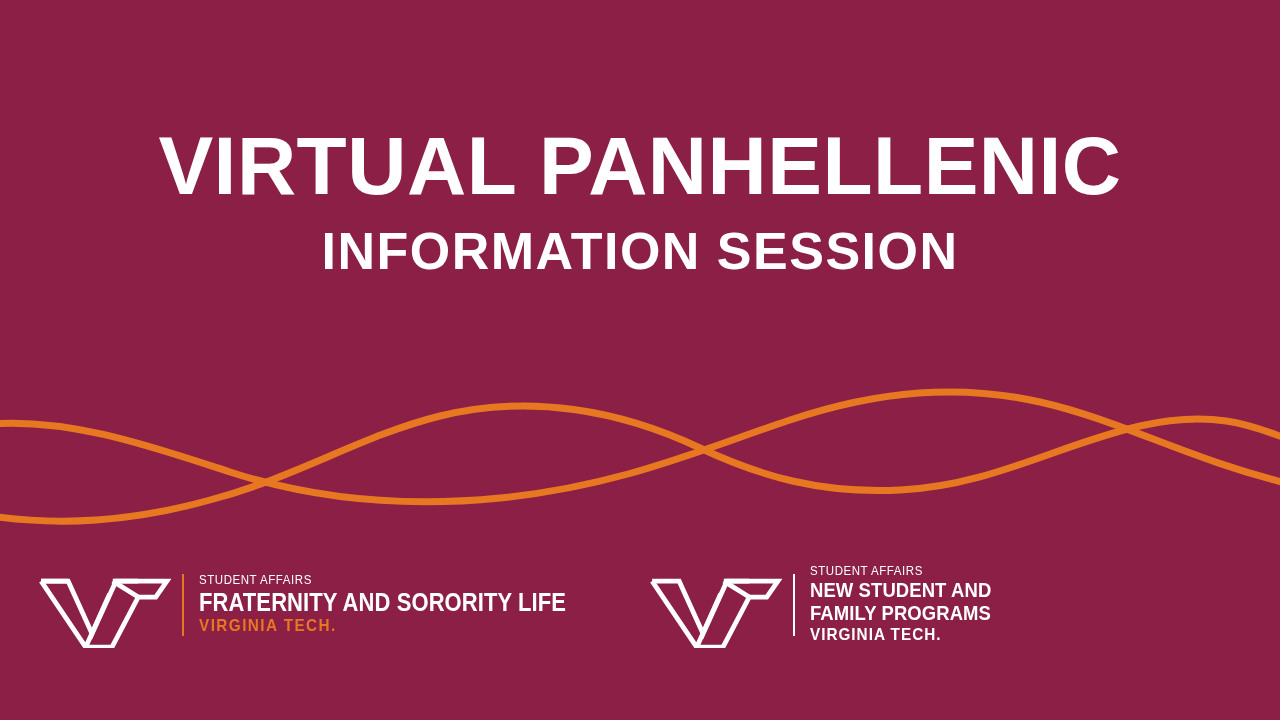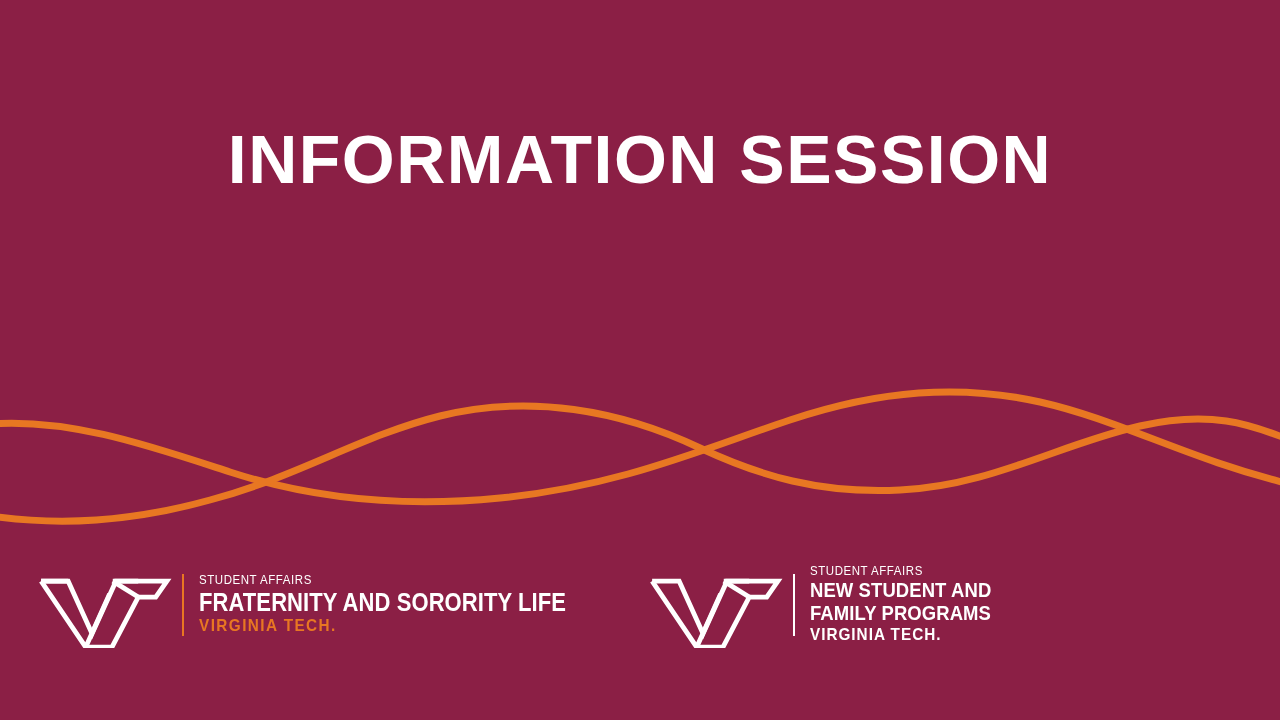--- a/index.html
+++ b/index.html
@@ -32,23 +32,23 @@
     color: #FFFFFF;
     font-weight: 700;
     letter-spacing: -0.5px;
     white-space: nowrap;
   }
   .title-line-1 {
     font-size: 82px;
     letter-spacing: 0.5px;
   }
   .title-line-2 {
-    font-size: 68px;
+    font-size: 52px;
     letter-spacing: 1.5px;
-    margin-top: 0;
+    margin-top: 20px;
   }
 
   
   .wave-band {
     position: absolute;
     left: 0;
     top: 380px;
     width: 1280px;
     height: 170px;
   }
@@ -118,20 +118,21 @@
   }
   .lockup-fsl .univ { color: #E87722; font-size: 17px; margin-top: 2px; }
   .lockup-nsfp .univ { color: #FFFFFF; font-size: 17px; margin-top: 2px; letter-spacing: 1.1px; }
 </style>
 </head>
 <body>
 
 <div id="slide" style="background: rgb(139, 31, 69);">
 
   <div class="title-block">
+    <span class="title-line title-line-1">VIRTUAL PANHELLENIC</span>
     <span class="title-line title-line-2">INFORMATION SESSION</span>
   </div>
 
   <div class="wave-band">
     <svg viewBox="0 0 1280 170" preserveAspectRatio="none">
 
       <path d="M -10 44
                C 70 38, 150 66, 230 92
                C 310 118, 400 128, 500 118
                C 620 106, 700 70, 790 40

